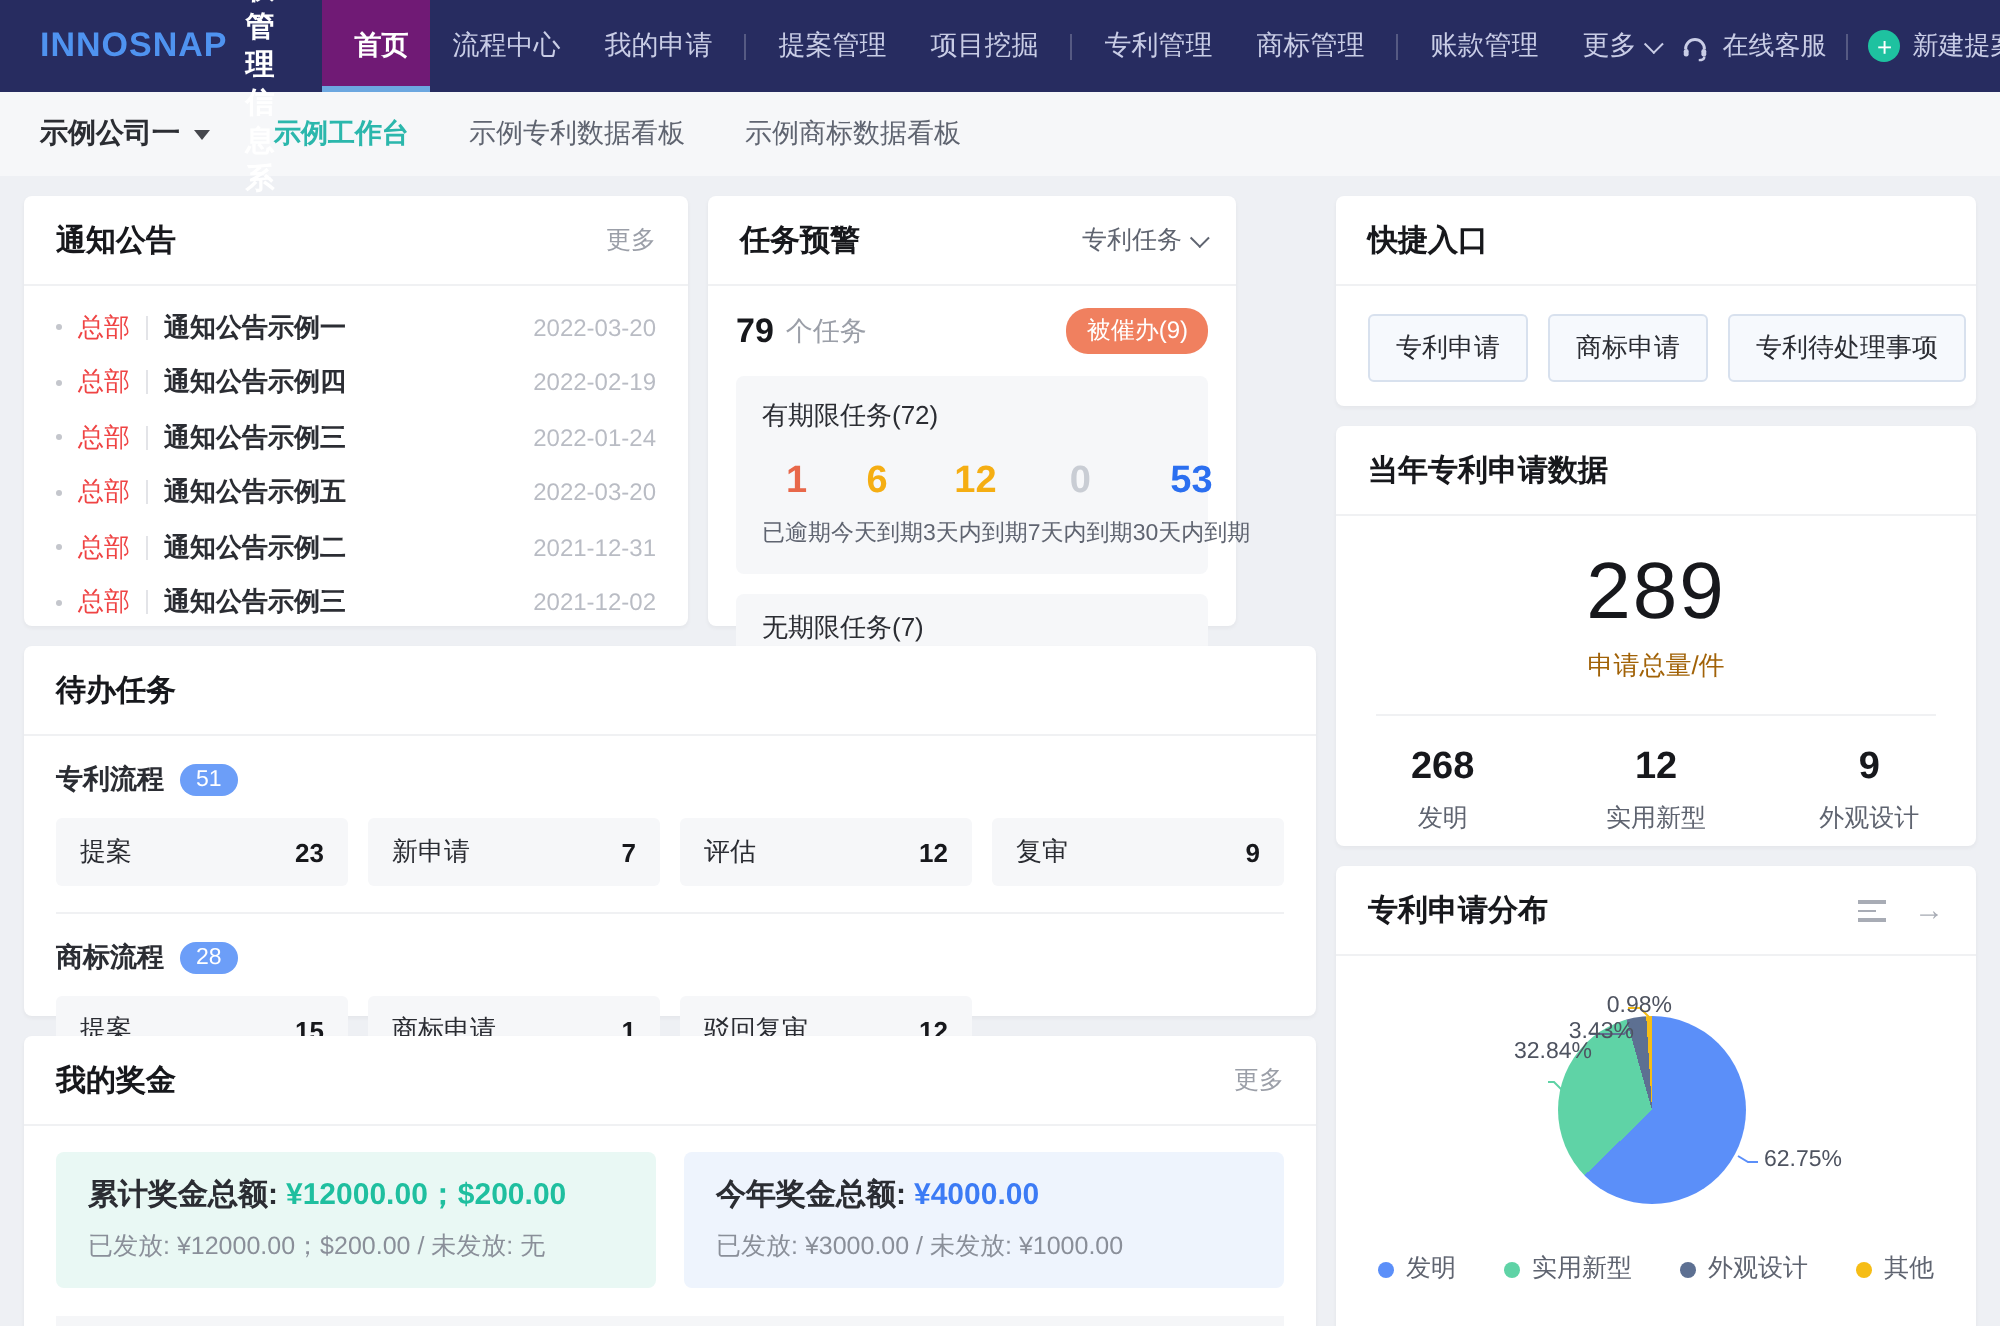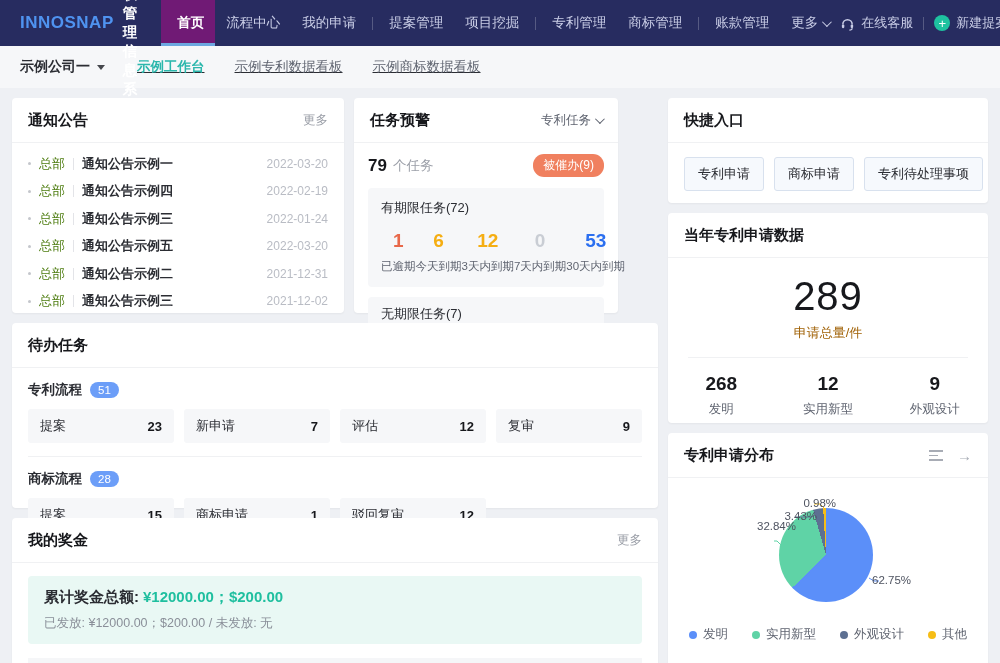--- a/index.html
+++ b/index.html
@@ -17,40 +17,40 @@
   .nav-right { margin-left:auto; display:flex; align-items:center; }
   .nav-tool { display:flex; align-items:center; gap:6px; color:#c9cde6; font-size:13px; cursor:pointer; white-space:nowrap; }
   .chev { display:inline-block; width:7px; height:7px; border-right:1.5px solid currentColor; border-bottom:1.5px solid currentColor; transform:rotate(45deg) translateY(-2px); margin-left:4px; }
   .chev.dark { border-color:#5f6470; }
   .plus-circle { width:16px; height:16px; border-radius:50%; background:#1ec2a0; color:#fff; display:flex; align-items:center; justify-content:center; font-size:13px; line-height:1; }
 
   
   .tabbar { height:42px; background:#f6f7f9; display:flex; align-items:center; padding:0 20px; }
   .company { font-size:14px; font-weight:bold; color:#2b2d33; display:flex; align-items:center; cursor:pointer; }
   .caret-down { width:0; height:0; border-left:4.5px solid transparent; border-right:4.5px solid transparent; border-top:5.5px solid #45474d; margin-left:7px; }
-  .tabs { display:flex; align-items:flex-end; margin-left:32px; gap:30px;text-decoration:underline; }
+  .tabs { display:flex; align-items:flex-end; margin-left:32px; gap:30px; }
   .tab { font-size:13.5px; color:#5f6470; cursor:pointer; }
   .tab.active { font-weight:bold; }
 
   
   .content { display:flex; gap:10px; padding:10px 12px; align-items:flex-start; }
   .col-left { width:646px; display:flex; flex-direction:column; gap:10px; }
   .row-top { display:flex; gap:10px; }
   .col-right { width:320px; display:flex; flex-direction:column; gap:10px; }
   .card { background:#fff; border-radius:4px; box-shadow:0 1px 2px rgba(31,35,41,.05); }
   .card-header { display:flex; align-items:center; justify-content:space-between; padding:13px 16px 12px; border-bottom:1px solid #f0f1f3; }
   .card-title { font-size:15px; font-weight:bold; color:#17181c; }
   .more-link { font-size:12.5px; color:#9b9fa8; cursor:pointer; }
 
   
   .card-notice { width:332px; height:215px; }
   .notice-list { padding:7px 16px 0; }
   .n-row { display:flex; align-items:center; height:27.5px; font-size:13px; cursor:pointer; }
   .bullet { width:3px; height:3px; border-radius:50%; background:#c4c6cc; margin-right:8px; flex:none; }
-  .n-cat { color:#4d7c0f; }
+  .n-cat { color:#ef4444; }
   .v-sep { width:1px; height:12px; background:#e3e4e8; margin:0 8px; }
   .n-title { color:#2b2d33; font-weight:600; }
   .n-date { margin-left:auto; color:#b9bcc4; font-size:12px; }
 
   
   .card-task { width:264px; height:215px; }
   .task-body { padding:11px 14px; }
   .task-count-row { display:flex; align-items:center; }
   .t-count { font-size:17px; font-weight:bold; color:#17181c; }
   .t-unit { color:#9b9fa8; font-size:13.5px; margin-left:6px; }
@@ -317,20 +317,24 @@
       <div class="card-header">
         <span class="card-title">我的奖金</span>
         <span class="more-link">更多</span>
       </div>
       <div class="bonus-body">
         <div class="bonus-boxes">
           <div class="bonus-box" style="background: rgb(233, 248, 244);">
             <div class="b-line1"><span>累计奖金总额:</span><span class="b-amount" style="color: rgb(31, 191, 159);">¥12000.00；$200.00</span></div>
             <div class="b-line2">已发放: ¥12000.00；$200.00 / 未发放: 无</div>
           </div>
+          <div class="bonus-box" style="background: rgb(238, 244, 253);">
+            <div class="b-line1"><span>今年奖金总额:</span><span class="b-amount" style="color: rgb(60, 123, 245);">¥4000.00</span></div>
+            <div class="b-line2">已发放: ¥3000.00 / 未发放: ¥1000.00</div>
+          </div>
         </div>
         <table>
           <thead>
             <tr>
               <th class="cw0">案件名称</th>
               <th class="cw1">申请号</th>
               <th class="cw2">奖金类型</th>
               <th class="cw3">分配比例</th>
               <th class="cw4">分配金额</th>
               <th class="cw5">发放状态</th>
@@ -393,21 +397,21 @@
         </span>
       </div>
       <div class="chart-area">
         <div class="pie" style="background: conic-gradient(rgb(91, 143, 249) 0deg, rgb(91, 143, 249) 225.9deg, rgb(95, 211, 166) 225.9deg, rgb(95, 211, 166) 344.124deg, rgb(93, 112, 146) 344.124deg, rgb(93, 112, 146) 356.472deg, rgb(246, 189, 22) 356.472deg, rgb(246, 189, 22) 360deg);"></div>
         <svg class="leader-svg" width="296" height="132">
           <polyline points="201,100 206,103 211,103" style="stroke: rgb(91, 143, 249);"></polyline>
           <polyline points="113,67 109,63 106,63" style="stroke: rgb(95, 211, 166);"></polyline>
           <polyline points="149,34 144,39 127,39" style="stroke: rgb(93, 112, 146);"></polyline>
           <polyline points="157,31 152,26 146,26" style="stroke: rgb(246, 189, 22);"></polyline>
         </svg>
-        <span class="pie-label" style="left:204px; top:96px;">62.75%</span>
+        <span class="pie-label" style="left:214px; top:96px;">62.75%</span>
         <span class="pie-label" style="right:192px; top:42px;">32.84%</span>
         <span class="pie-label" style="right:171px; top:32px;">3.43%</span>
         <span class="pie-label" style="right:152px; top:19px;">0.98%</span>
       </div>
       <div class="legend">
         <span class="legend-item">
             <span class="dot" style="background: rgb(91, 143, 249);"></span>
             <span>发明</span>
           </span>
         <span class="legend-item">

